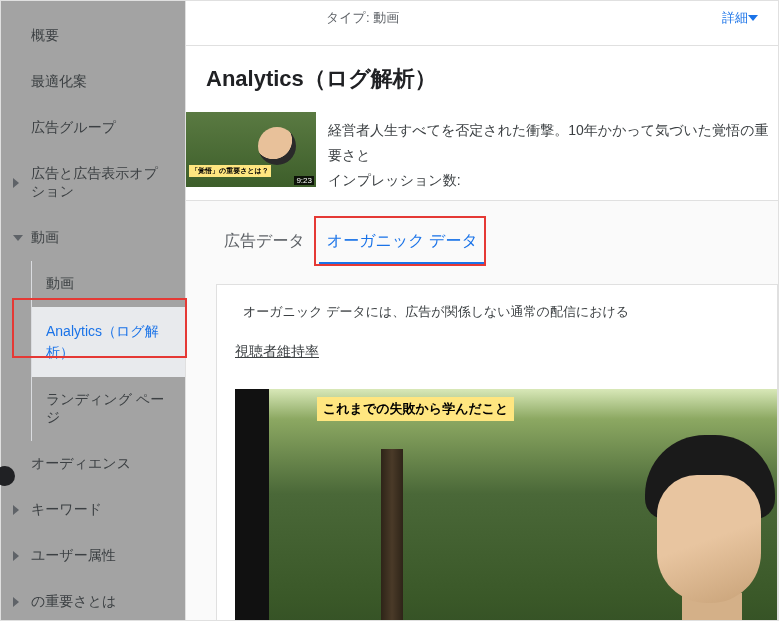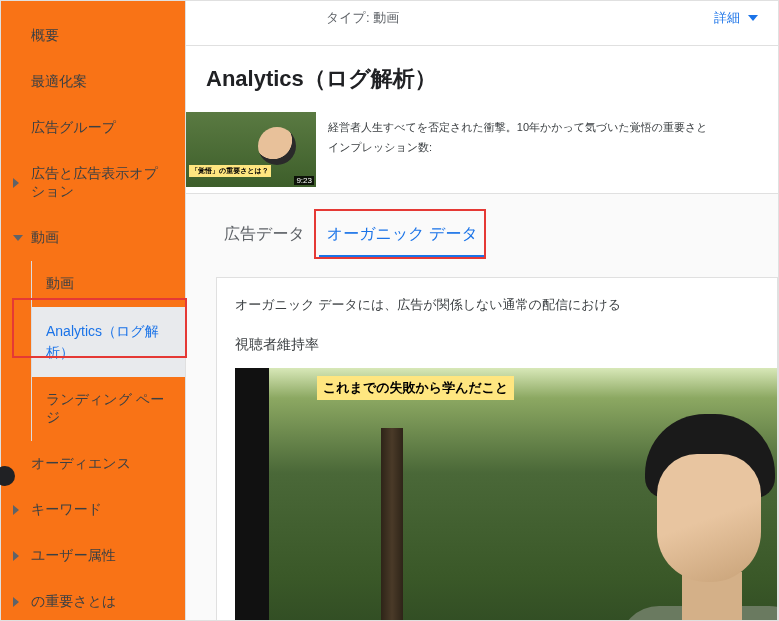--- a/index.html
+++ b/index.html
@@ -11,21 +11,21 @@
       display: flex;
       width: 779px;
       height: 621px;
       overflow: hidden;
       border: 1px solid #e0e0e0;
     }
     .sidebar {
       width: 185px;
       border-right: 1px solid #e0e0e0;
       padding-top: 12px;
-      background: #f97316;
+      background: #a3a3a3;
       flex-shrink: 0;
       display: flex;
       flex-direction: column;
     }
     .nav-item {
       padding: 14px 16px 14px 30px;
       color: #3c4043;
       cursor: pointer;
       position: relative;
       font-size: 14px;
@@ -89,21 +89,21 @@
       padding: 8px 20px 18px 140px;
       border-bottom: 1px solid #e0e0e0;
       color: #5f6368;
       font-size: 13px;
     }
     .top-bar .details-link {
       color: #1a73e8;
       cursor: pointer;
       display: flex;
       align-items: center;
-      gap: 8px;
+      gap: 0;
     }
     .chev-down-blue {
       width: 0; height: 0;
       border-left: 5px solid transparent;
       border-right: 5px solid transparent;
       border-top: 6px solid #1a73e8;
     }
     .title-bar {
       padding: 18px 20px;
       font-size: 22px;
@@ -147,21 +147,21 @@
       bottom: 2px;
       background: rgba(0,0,0,0.8);
       color: #fff;
       font-size: 8px;
       padding: 0 2px;
       margin-left: 36px;
     }
     .video-meta {
       padding-top: 6px;
       color: #3c4043;
-      font-size: 11px;
+      font-size: 14px;
       line-height: 1.8;
     }
     .tabs-area {
       background: #fafafa;
       padding: 20px 0 0 30px;
     }
     .tabs {
       display: flex;
       gap: 6px;
       position: relative;
@@ -192,25 +192,27 @@
     }
     .panel {
       background: #fff;
       border: 1px solid #e0e0e0;
       padding: 18px 0 0 18px;
     }
     .panel-note {
       color: #3c4043;
       font-size: 13px;
       padding-bottom: 22px;
+      margin-left: 8px;
     }
     .panel-heading {
       color: #3c4043;
       font-size: 14px;
-      padding-bottom: 14px;
+      padding-bottom: 28px;
+      text-decoration: underline;
     }
     .video-player {
       width: 100%;
       height: 300px;
       background: #111;
       position: relative;
       padding-left: 34px;
     }
     .video-frame {
       position: absolute;

